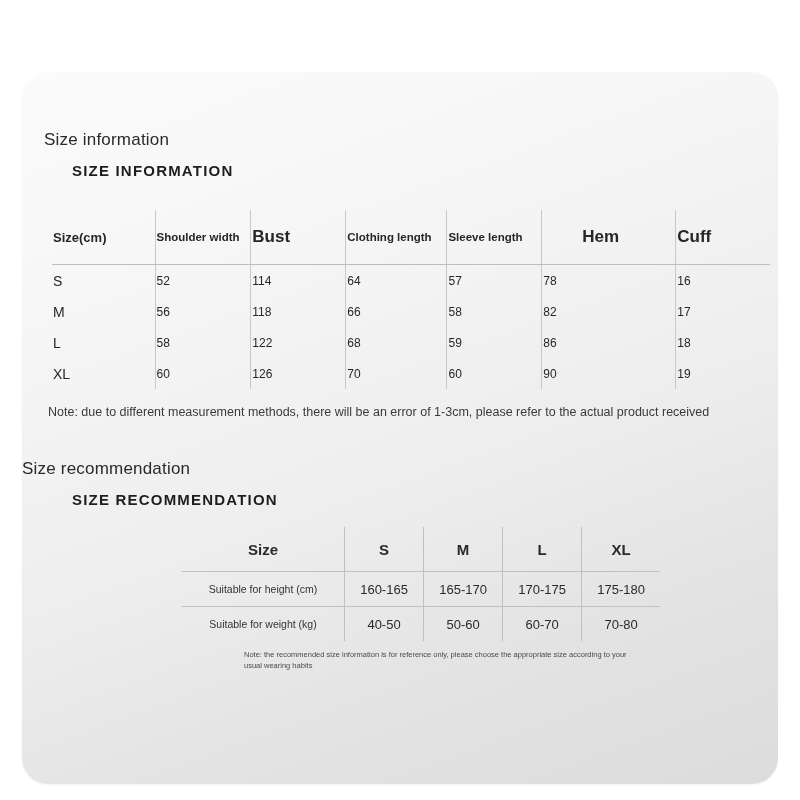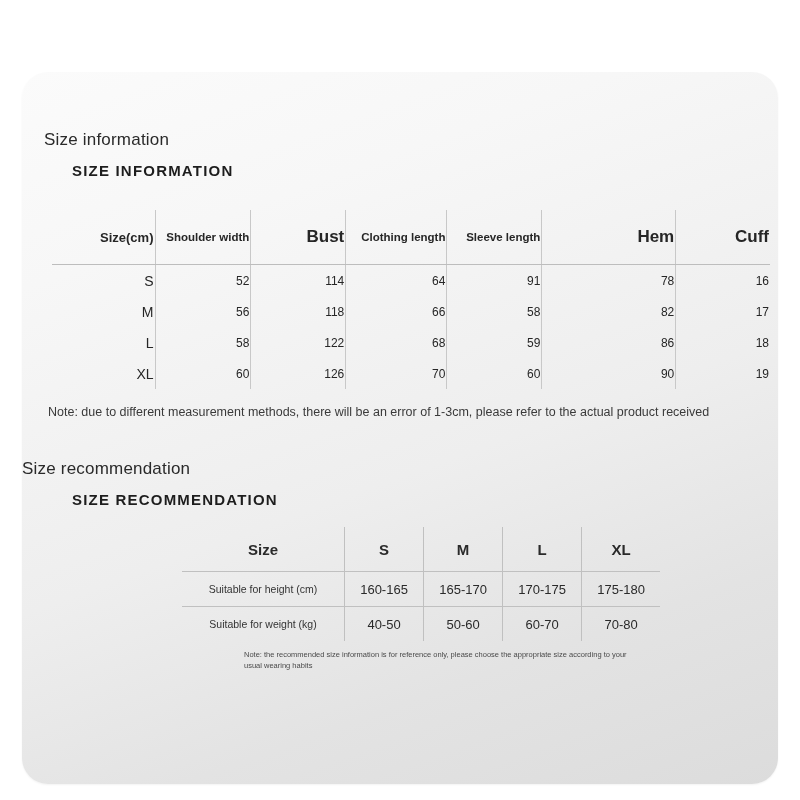--- a/index.html
+++ b/index.html
@@ -42,21 +42,21 @@
 
   
   #size-table {
     position: absolute;
     left: 30px;
     top: 138px;
     width: 718px;
     border-collapse: collapse;
   }
   #size-table th, #size-table td {
-    text-align: right;
+    text-align: left;
     color: #262626;
     border: none;
   }
   #size-table thead th {
     height: 52px;
     vertical-align: middle;
     border-bottom: 1px solid #bdbdbd;
     border-right: 1px solid #c8c8c8;
     font-weight: bold;
   }
@@ -160,21 +160,21 @@
         <th class="hbig" style="width:96px;padding-left:40px;">Hem</th>
         <th class="hbig" style="width:96px;">Cuff</th>
       </tr>
     </thead>
     <tbody>
       <tr>
         <td>S</td>
         <td>52</td>
         <td>114</td>
         <td>64</td>
-        <td>91</td>
+        <td>57</td>
         <td>78</td>
         <td>16</td>
       </tr>
       <tr>
         <td>M</td>
         <td>56</td>
         <td>118</td>
         <td>66</td>
         <td>58</td>
         <td>82</td>

